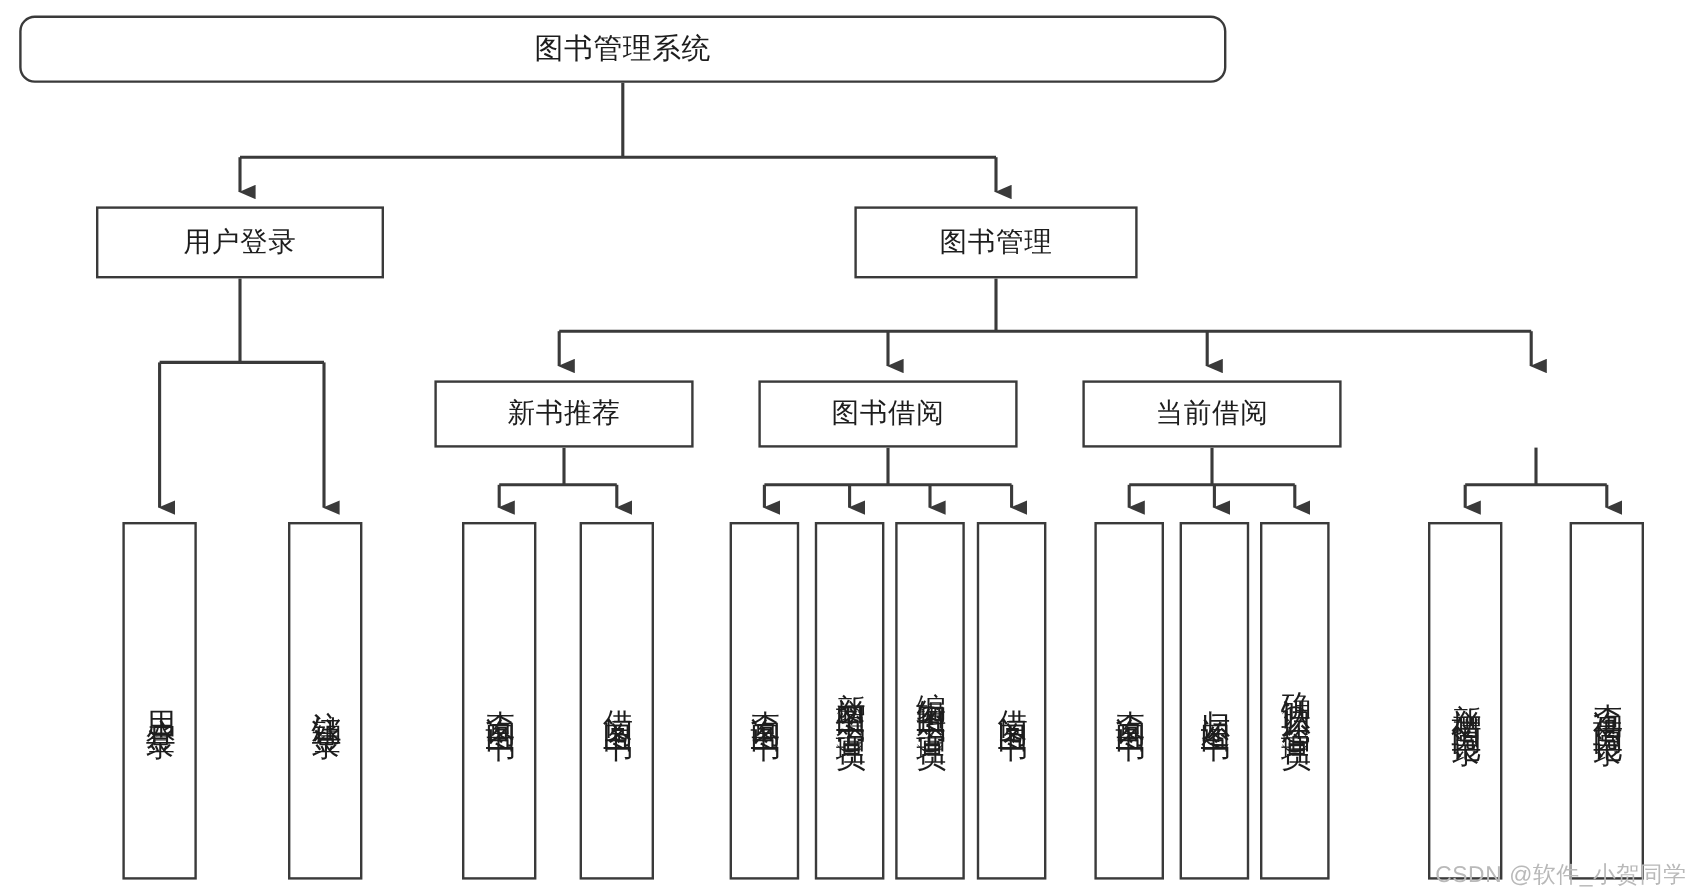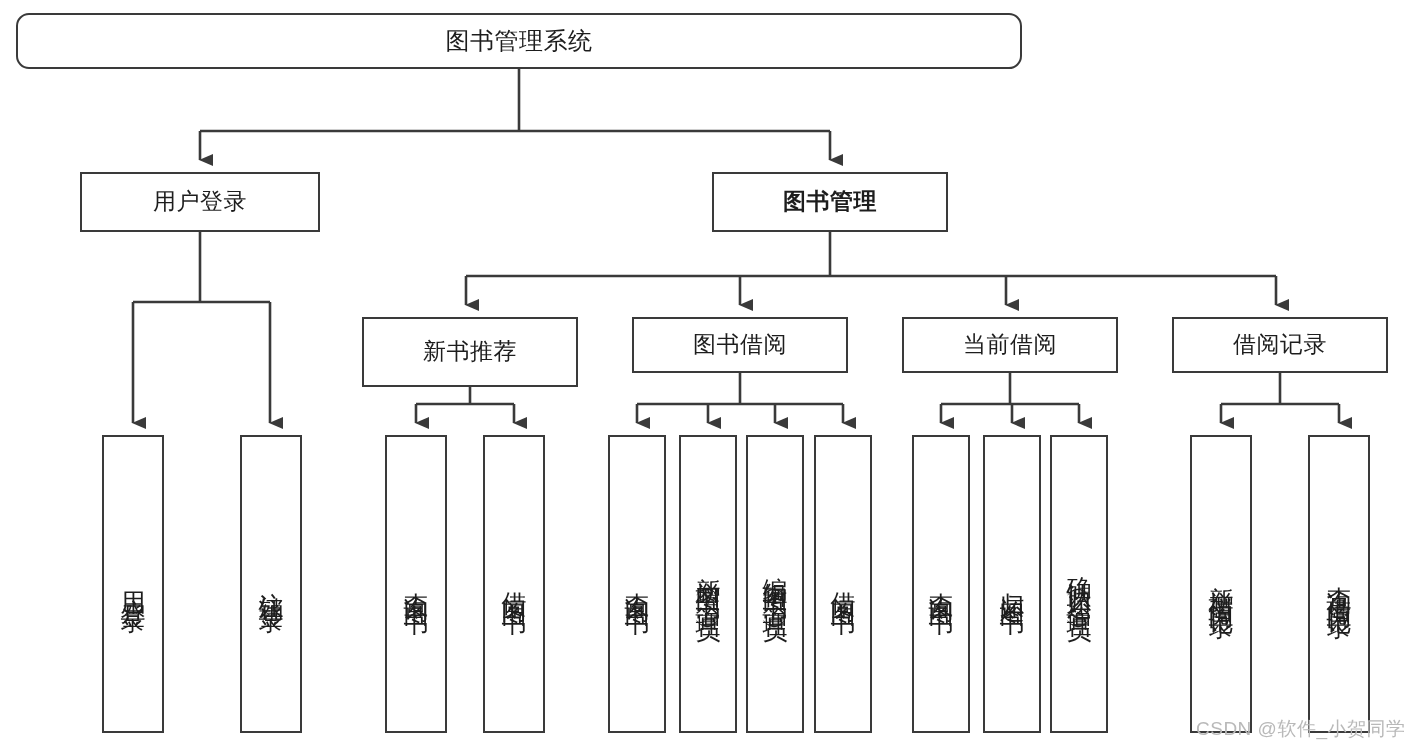--- a/index.html
+++ b/index.html
@@ -127,35 +127,32 @@
     </g>
   </svg>
 
   <div class="node root horiz" style="left:16px; top:13px; width:1006px; height:56px;border-radius:13px;">
     <span class="label">图书管理系统</span>
   </div>
 
   <div class="node horiz" style="left:80px; top:172px; width:240px; height:60px;">
     <span class="label">用户登录</span>
   </div>
-  <div class="node horiz" style="left:712px; top:172px; width:236px; height:60px;font-weight:bold;">
+  <div class="node horiz" style="left:712px; top:172px; width:236px; height:60px;">
     <span class="label">图书管理</span>
   </div>
 
-  <div class="node horiz" style="left:362px; top:317px; width:216px; height:70px;">
+  <div class="node horiz" style="left:362px; top:317px; width:216px; height:56px;">
     <span class="label">新书推荐</span>
   </div>
   <div class="node horiz" style="left:902px; top:317px; width:216px; height:56px;">
     <span class="label">当前借阅</span>
   </div>
   <div class="node horiz" style="left:632px; top:317px; width:216px; height:56px;">
     <span class="label">图书借阅</span>
-  </div>
-  <div class="node horiz" style="left:1172px; top:317px; width:216px; height:56px;">
-    <span class="label">借阅记录</span>
   </div>
 
   <div class="node vert" style="left:102px; top:435px; width:62px; height:298px;">
     <span class="label">用户登录</span>
   </div>
   <div class="node vert" style="left:240px; top:435px; width:62px; height:298px;">
     <span class="label">注销登录</span>
   </div>
 
   <div class="node vert" style="left:385px; top:435px; width:62px; height:298px;">

